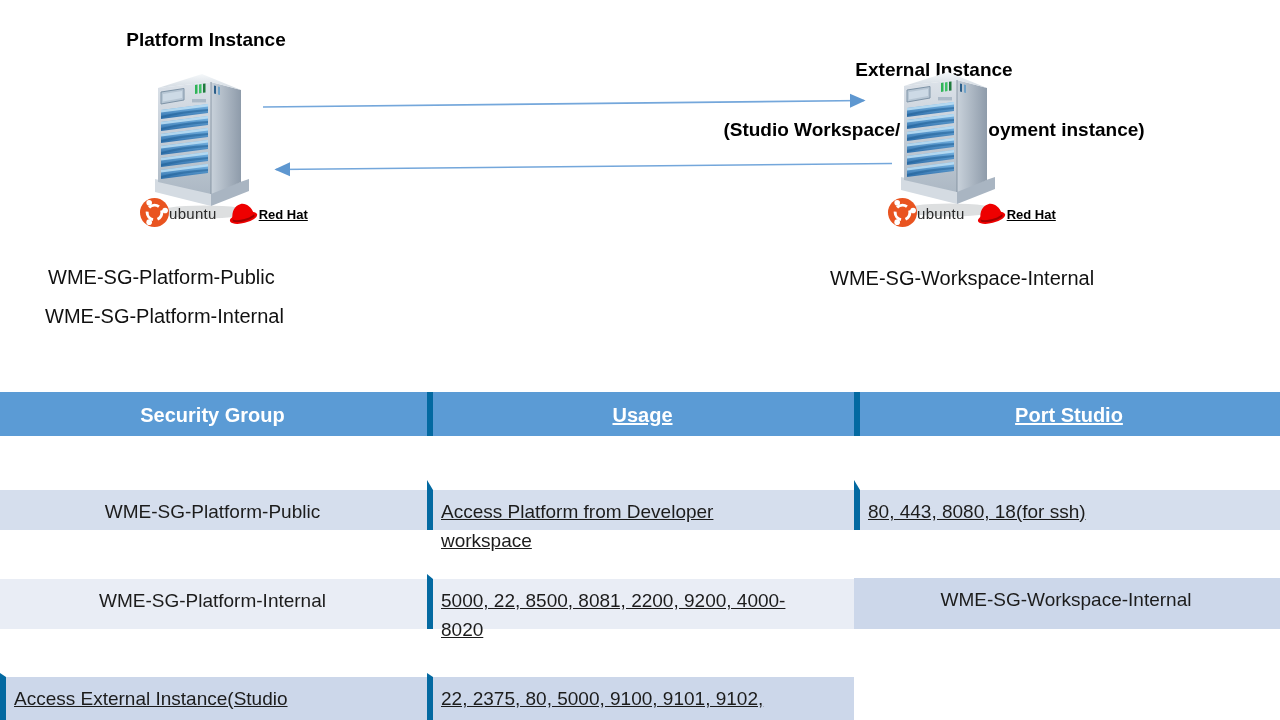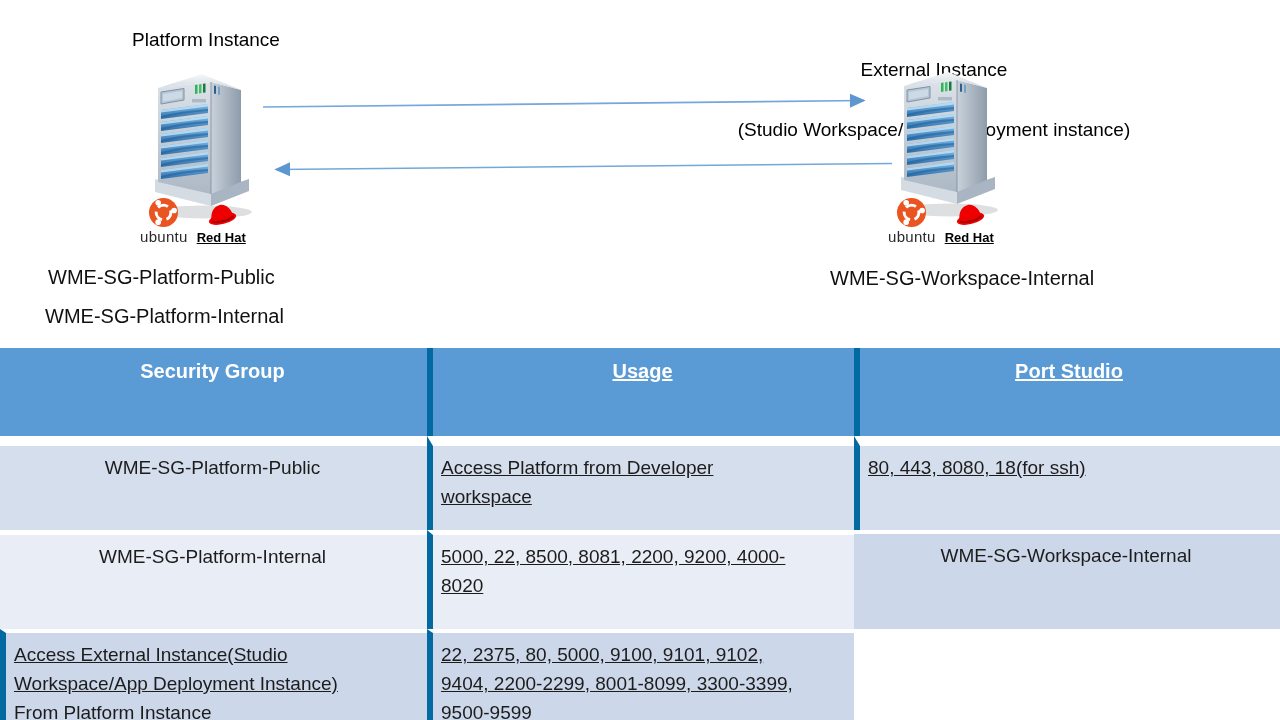--- a/index.html
+++ b/index.html
@@ -2,48 +2,48 @@
 <html><head>
 <meta charset="utf-8">
 <style>
   * { margin:0; padding:0; box-sizing:border-box; }
   html,body { width:1280px; height:720px; overflow:hidden; background:#ffffff;
               font-family:"Liberation Sans", sans-serif; color:#1a1a1a; }
   .page { position:relative; width:1280px; height:720px; background:#fff; }
 
   
   .diagram { position:absolute; left:0; top:0; width:1280px; height:348px; }
-  .inst-title { position:absolute; font-weight:normal; font-size:19px; line-height:30px;
+  .inst-title { position:absolute; font-weight:bold; font-size:19px; line-height:30px;
                 text-align:center; color:#000; white-space:pre-line; }
   .title-left  { left:58px;  top:25px; width:296px; }
   .title-right { left:648px; top:25px; width:572px; }
   .sg-label { position:absolute; font-size:20px; color:#111; white-space:nowrap; }
   .lbl-pub  { left:48px;  top:266px; }
   .lbl-int  { left:45px;  top:305px; }
   .lbl-wsi  { left:830px; top:267px; }
 
   .server { position:absolute; width:104px; height:150px; }
   .server-left  { left:150px; top:70px; }
   .server-right { left:896px; top:68px; }
 
   .arrows { position:absolute; left:0; top:0; }
 
   .os-logos { position:absolute; display:flex; align-items:flex-end; gap:9px; }
   .logos-left  { left:140px; top:198px; }
   .logos-right { left:888px; top:198px; }
-  .os { display:flex; flex-direction:column; align-items:center; }
+  .os { display:flex; flex-direction:row; align-items:center; }
   .u-text  { font-size:15px; color:#2b2b2b; letter-spacing:0.3px; margin-top:1px; }
   .rh-text { font-size:13px; font-weight:bold; color:#000; margin-top:2px;text-decoration:underline; }
 
   
   .sg-table { position:absolute; left:0; top:348px; width:1280px; height:372px;
               display:grid; grid-template-columns:427px 427px 426px;
               grid-template-rows:88px 94px 99px 95px; overflow:hidden; background:#fff; }
   .cell { padding:7px 10px 7px 8px; font-size:19px; line-height:29px;
-          white-space:pre-line; color:#1c1c1c; }
+          white-space:pre-line; color:#1c1c1c;margin-top:44px; }
   .hdr  { background:#5B9BD5; color:#fff; font-weight:bold; font-size:20px;
           text-align:center; padding-top:9px; white-space:nowrap; }
   .r1 { background:#D5DEED; border-top:10px solid #fff; }
   .r2 { background:#E9EDF5; border-top:5px  solid #fff; }
   .r3 { background:#CCD7EA; border-top:4px  solid #fff; }
   .c2, .c3 { border-left:6px solid #0369a1;text-decoration:underline; }
   .c1 { text-align:center; }
 </style>
 </head>
 <body>

